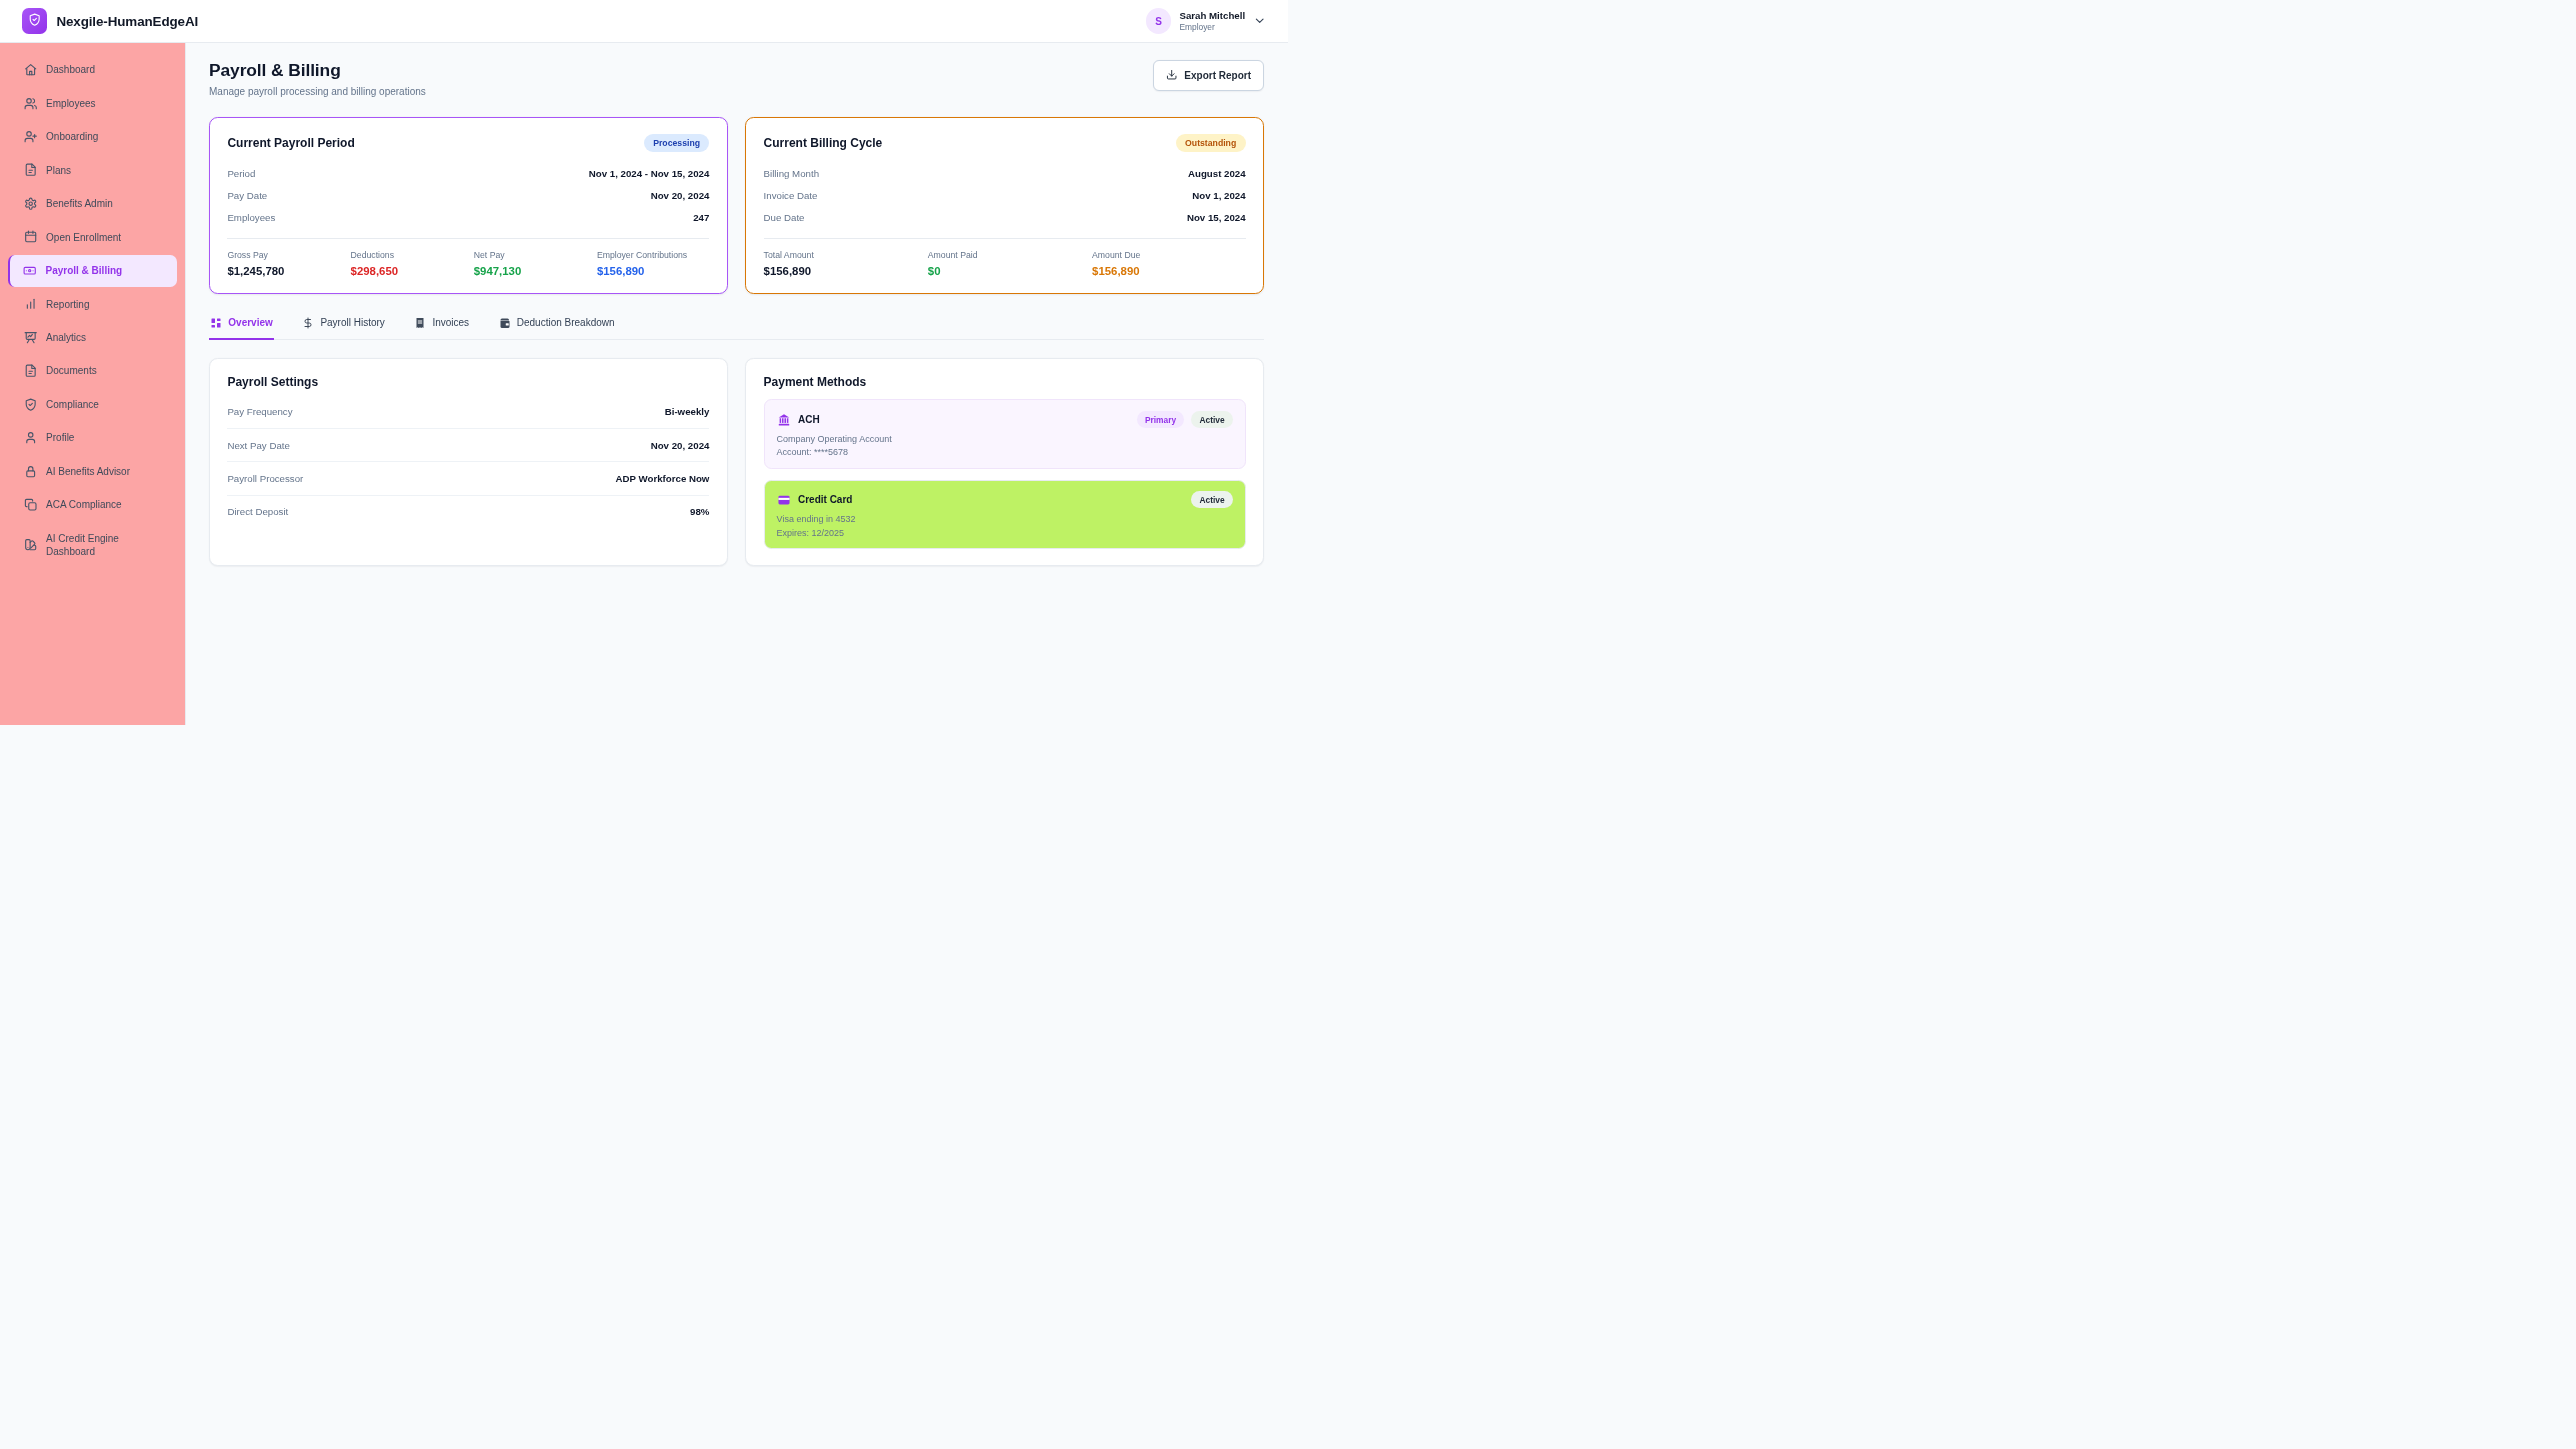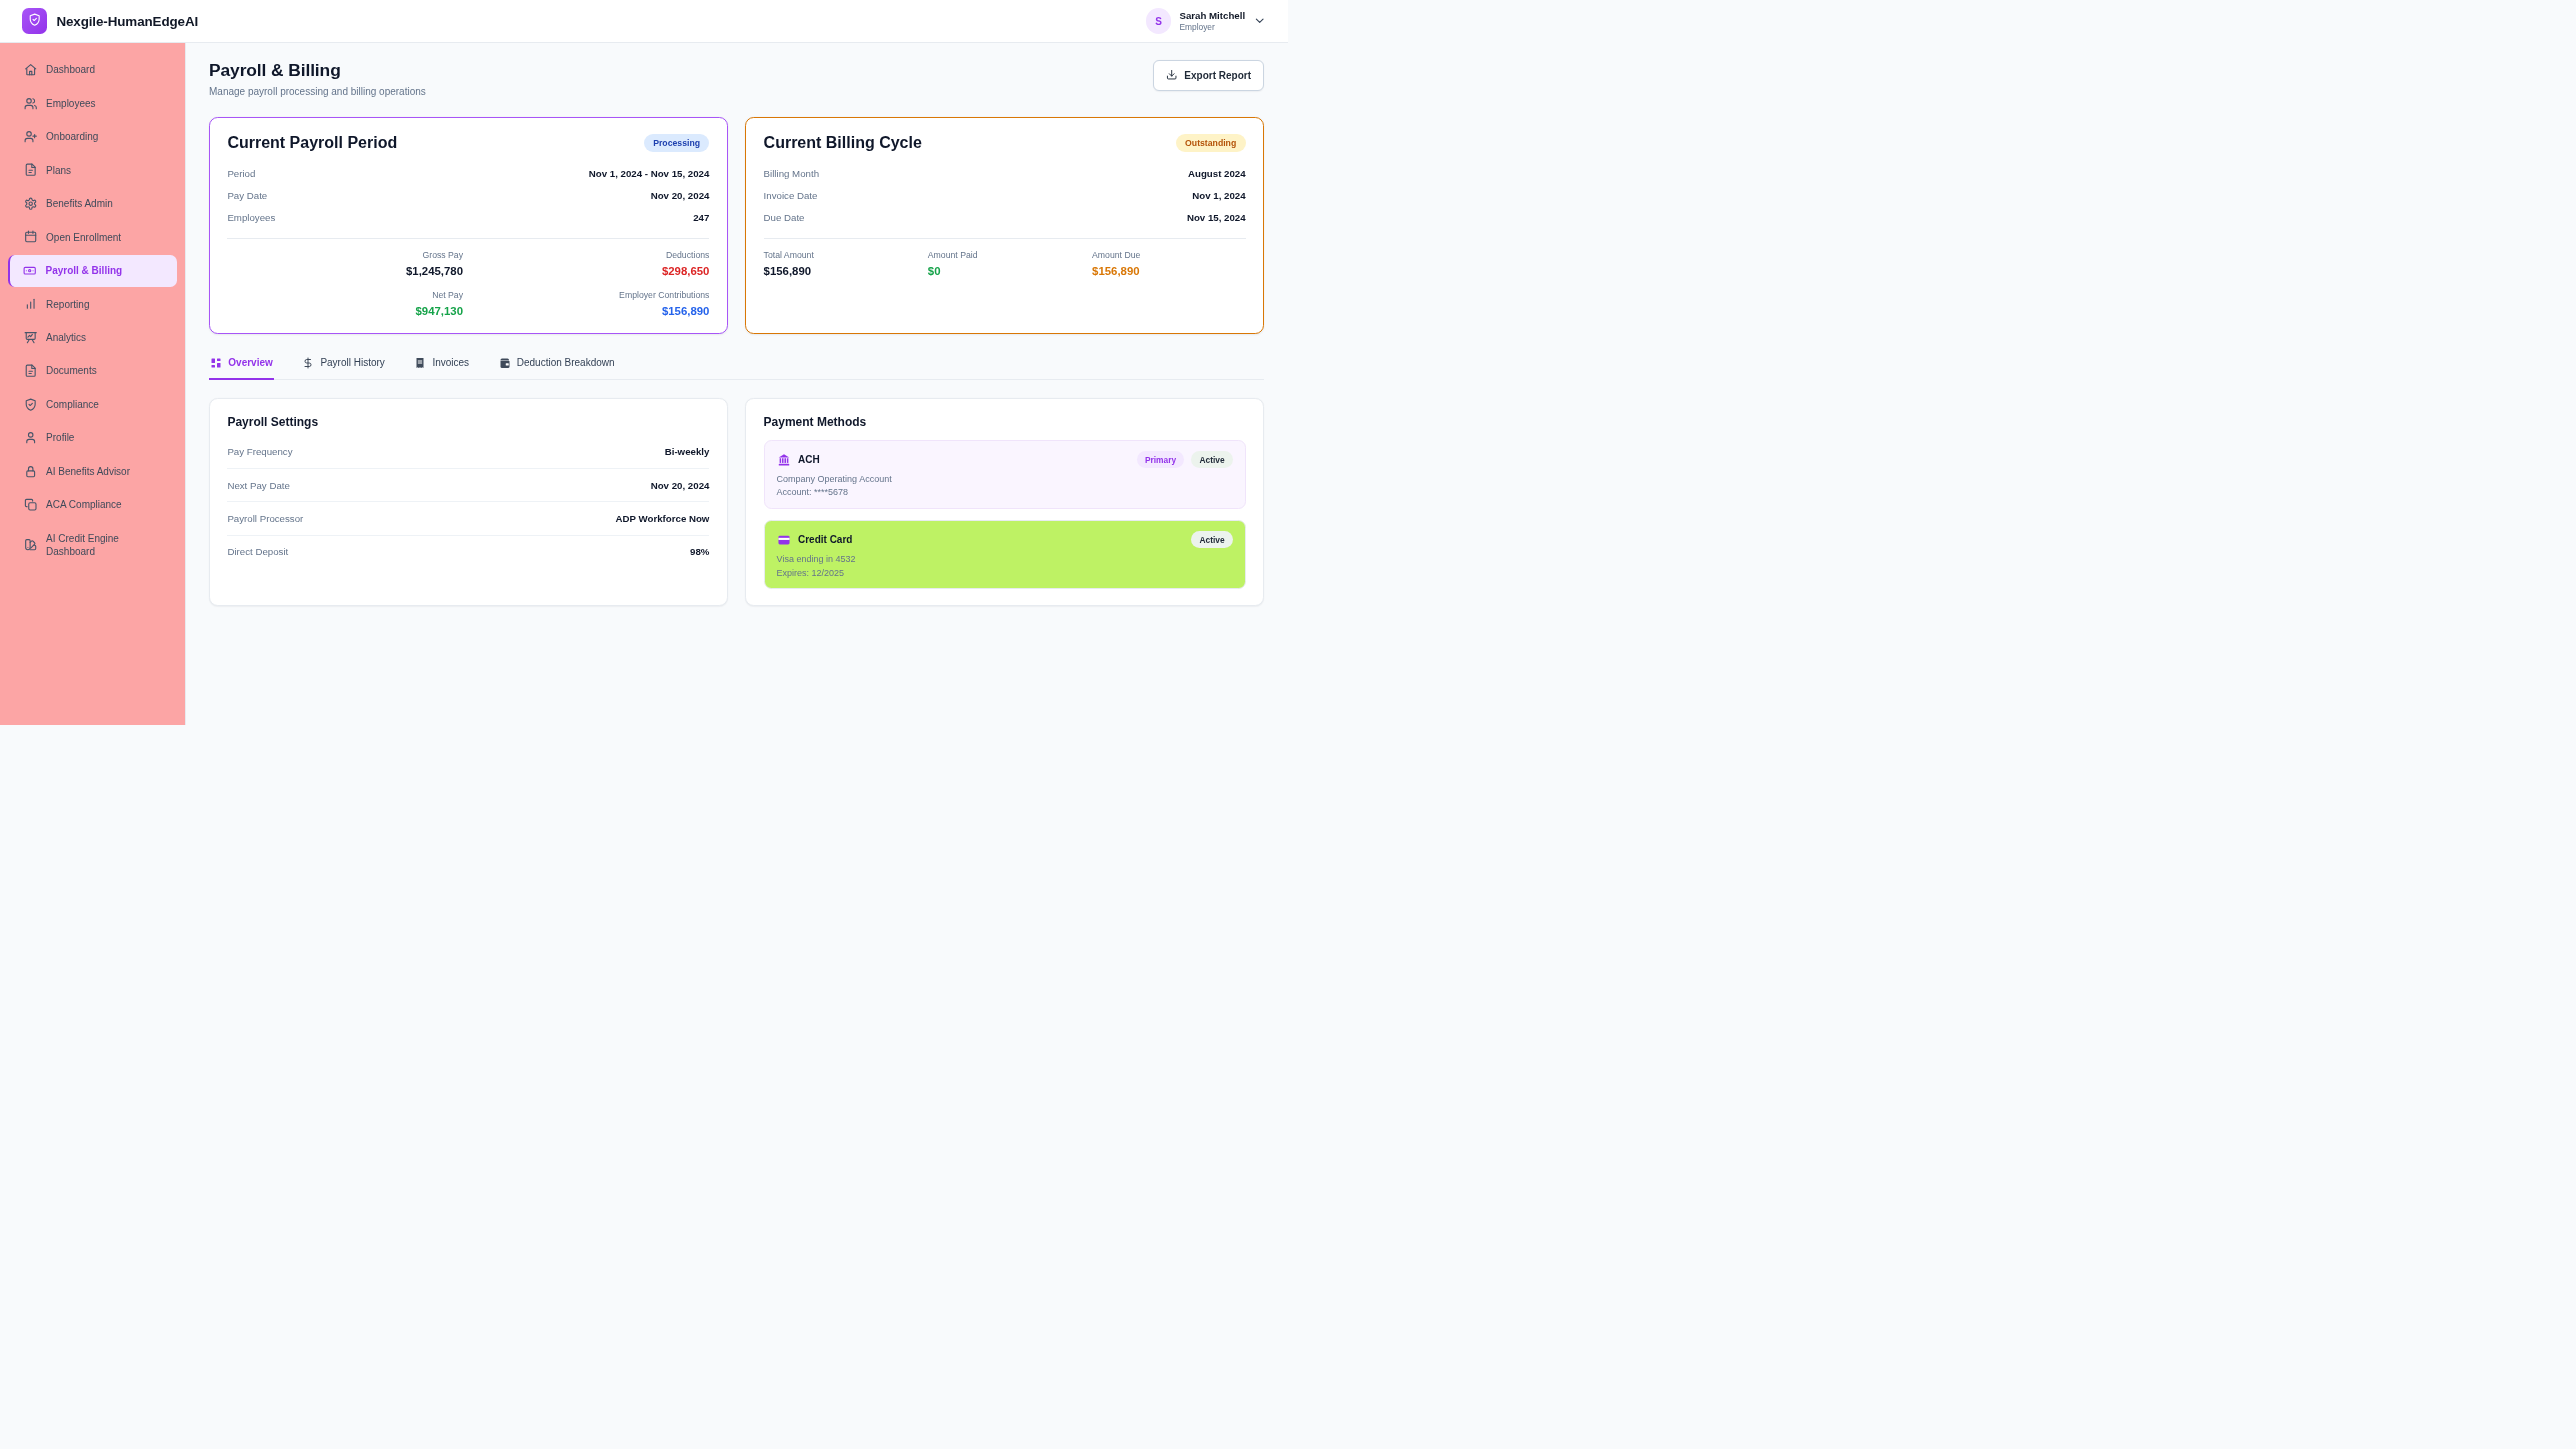--- a/index.html
+++ b/index.html
@@ -38,31 +38,31 @@
   .page-sub { margin-top:4.7px; font-size:10px; color:#64748b; }
   .btn-export { display:flex; align-items:center; gap:6.7px; background:#fff; border:0.7px solid #cbd5e1; border-radius:6px; padding:7.4px 12px; font-size:10px; font-weight:600; color:#1f2937; cursor:pointer; box-shadow:0 0.7px 1.3px rgba(15,23,42,.05); }
   .btn-export svg { width:11.4px; height:11.4px; color:#1f2937; }
 
   
   .cards-row { display:grid; grid-template-columns:1fr 1fr; gap:17.4px; margin-top:20px; }
   .sum-card { background:#fff; border-radius:8.7px; padding:16px 17.4px; box-shadow:0 0.7px 2px rgba(15,23,42,.07); }
   .sum-card.payroll { border:1.3px solid #a855f7; }
   .sum-card.billing { border:1.3px solid #d97706; }
   .sum-head { display:flex; align-items:center; justify-content:space-between; }
-  .sum-title { font-size:16px; font-weight:700; color:#0f172a; }
+  .sum-title { font-size:12px; font-weight:700; color:#0f172a; }
   .pill { border-radius:670px; padding:4px 9.4px; font-size:8.7px; font-weight:700; }
   .pill--processing { background:#dbeafe; color:#1e40af; }
   .pill--outstanding { background:#fef3c7; color:#b45309; }
   .kv-rows { margin-top:10.7px; }
   .kv-row { display:flex; align-items:center; justify-content:space-between; padding:5.4px 0; }
   .kv-label { font-size:9.7px; color:#64748b; }
   .kv-value { font-size:9.7px; font-weight:700; color:#0f172a; }
   .divider { height:0.7px; background:#e7ebf0; margin:10px 0 11.4px; }
   .stats { display:grid; column-gap:10.7px; row-gap:13.4px; }
-  .stats--2 { grid-template-columns:1fr 1fr;text-align:right; }
+  .stats--2 { grid-template-columns:1fr 1fr 1fr 1fr; }
   .stats--3 { grid-template-columns:1fr 1fr 1fr; }
   .stat-label { font-size:8.7px; color:#64748b; margin-bottom:4.7px; }
   .stat-value { font-size:11.4px; font-weight:700; }
 
   
   .tabs { margin-top:21.5px; border-bottom:0.7px solid #e7ebf0; display:flex; gap:27px; }
   .tab { display:flex; align-items:center; gap:6px; padding:1.3px 1.3px 9.4px; font-size:10px; font-weight:500; color:#334155; cursor:pointer; border-bottom:2px solid transparent; margin-bottom:-0.7px; }
   .tab .icon { display:flex; color:#3f4a5a; }
   .tab .icon svg { width:12px; height:12px; }
   .tab.active { color:#9333ea; font-weight:600; border-bottom-color:#9333ea; }

